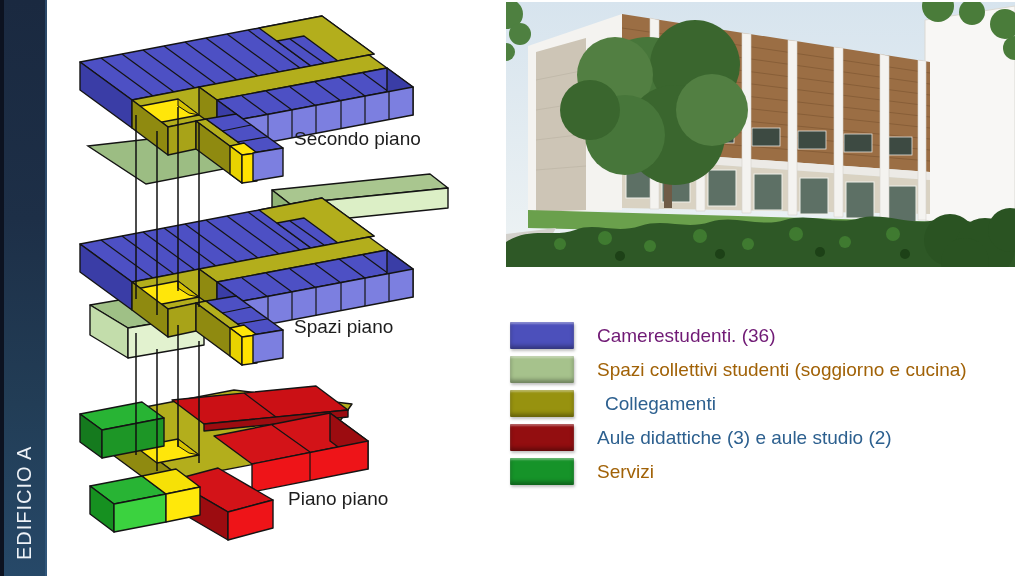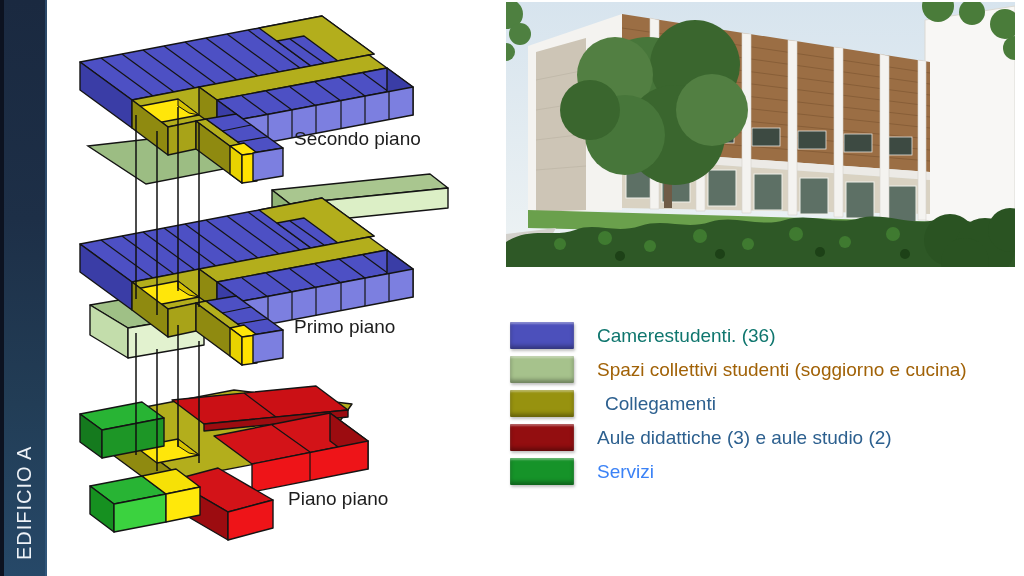--- a/index.html
+++ b/index.html
@@ -279,39 +279,39 @@
           <circle cx="1015" cy="48" r="12"></circle>
       </g>
     </g>
   </svg>
 
   <div class="sidebar">
     <div class="sidebar-label">EDIFICIO A</div>
   </div>
 
   <div class="floor-label" id="lbl-secondo">Secondo piano</div>
-  <div class="floor-label" id="lbl-primo">Primo piano</div>
+  <div class="floor-label" id="lbl-primo">Spazi piano</div>
   <div class="floor-label" id="lbl-terra">Piano piano</div>
 
   <div class="legend">
     <div class="legend-row">
       <div class="legend-swatch" style="background: linear-gradient(rgb(76, 80, 187) 0%, rgb(76, 80, 187) 100%) rgb(76, 80, 187);"></div>
-      <div class="legend-text" style="color: #0f766e;">Camerestudenti. (36)</div>
+      <div class="legend-text" style="color: #701a75;">Camerestudenti. (36)</div>
     </div>
     <div class="legend-row">
       <div class="legend-swatch" style="background: linear-gradient(rgb(166, 194, 140) 0%, rgb(166, 194, 140) 100%) rgb(166, 194, 140);"></div>
       <div class="legend-text" style="color: #a16207;">Spazi collettivi studenti (soggiorno e cucina)</div>
     </div>
     <div class="legend-row">
       <div class="legend-swatch" style="background: linear-gradient(rgb(151, 146, 15) 0%, rgb(151, 146, 15) 100%) rgb(151, 146, 15);"></div>
       <div class="legend-text" style="color: rgb(45, 96, 143); margin-left: 8px;">Collegamenti</div>
     </div>
     <div class="legend-row">
       <div class="legend-swatch" style="background: linear-gradient(rgb(147, 14, 16) 0%, rgb(147, 14, 16) 100%) rgb(147, 14, 16);"></div>
       <div class="legend-text" style="color: rgb(45, 96, 143);">Aule didattiche (3) e aule studio (2)</div>
     </div>
     <div class="legend-row">
       <div class="legend-swatch" style="background: linear-gradient(rgb(22, 147, 41) 0%, rgb(22, 147, 41) 100%) rgb(22, 147, 41);"></div>
-      <div class="legend-text" style="color: #3b82f6; text-align: right;">Servizi</div>
+      <div class="legend-text" style="color: #a16207; text-align: right;">Servizi</div>
     </div>
   </div>
 
 </div>
 
 </body></html>

